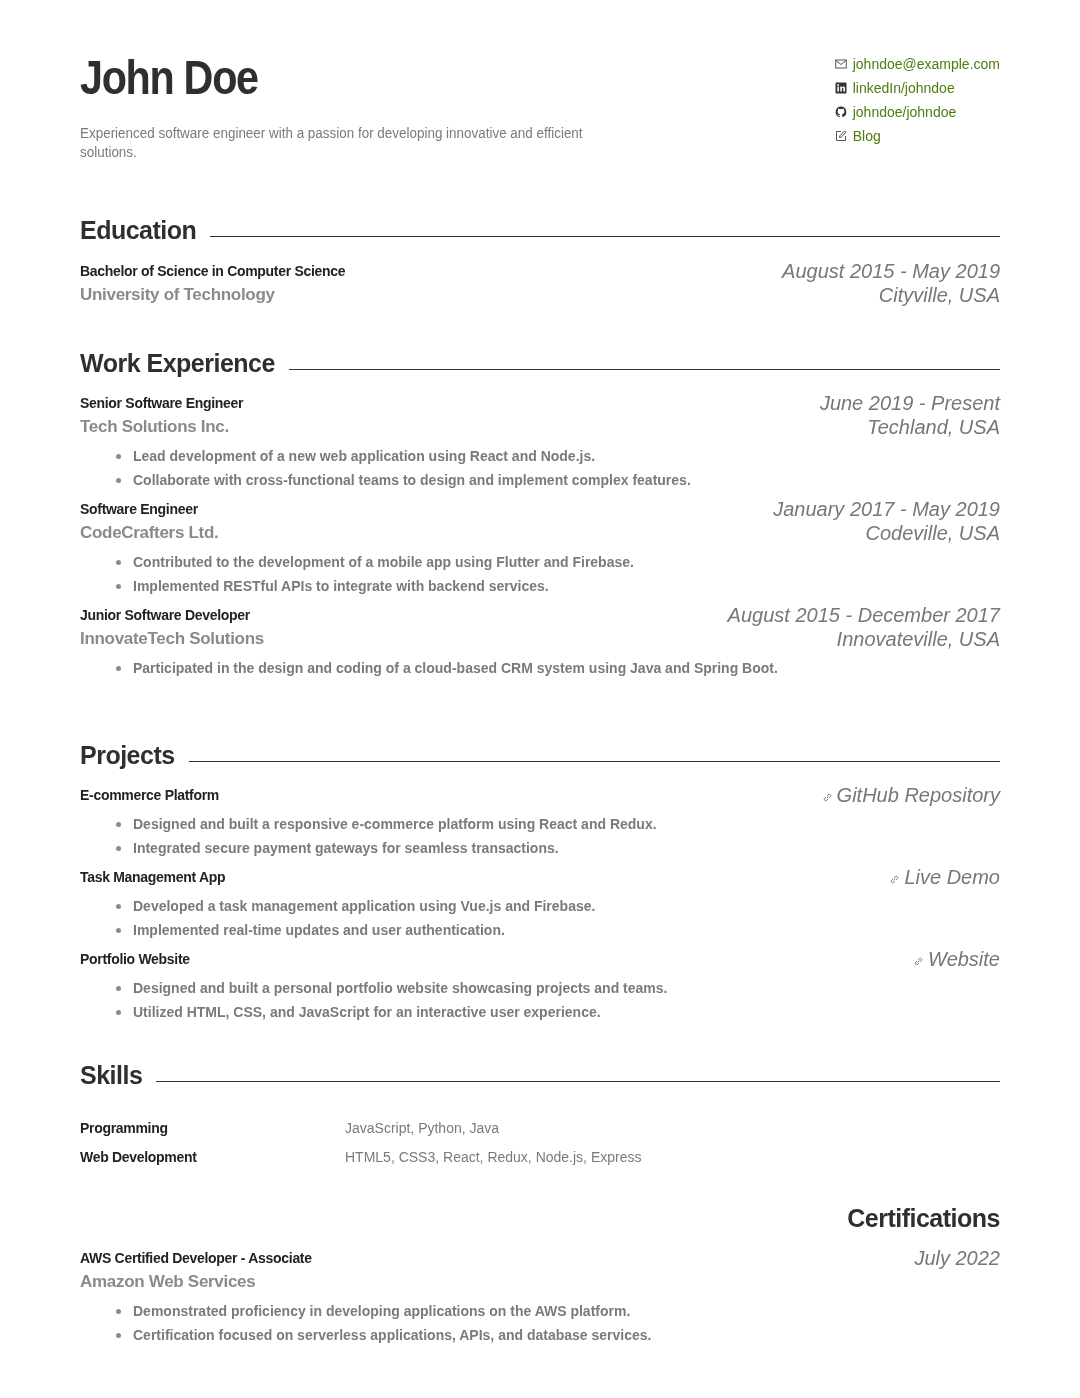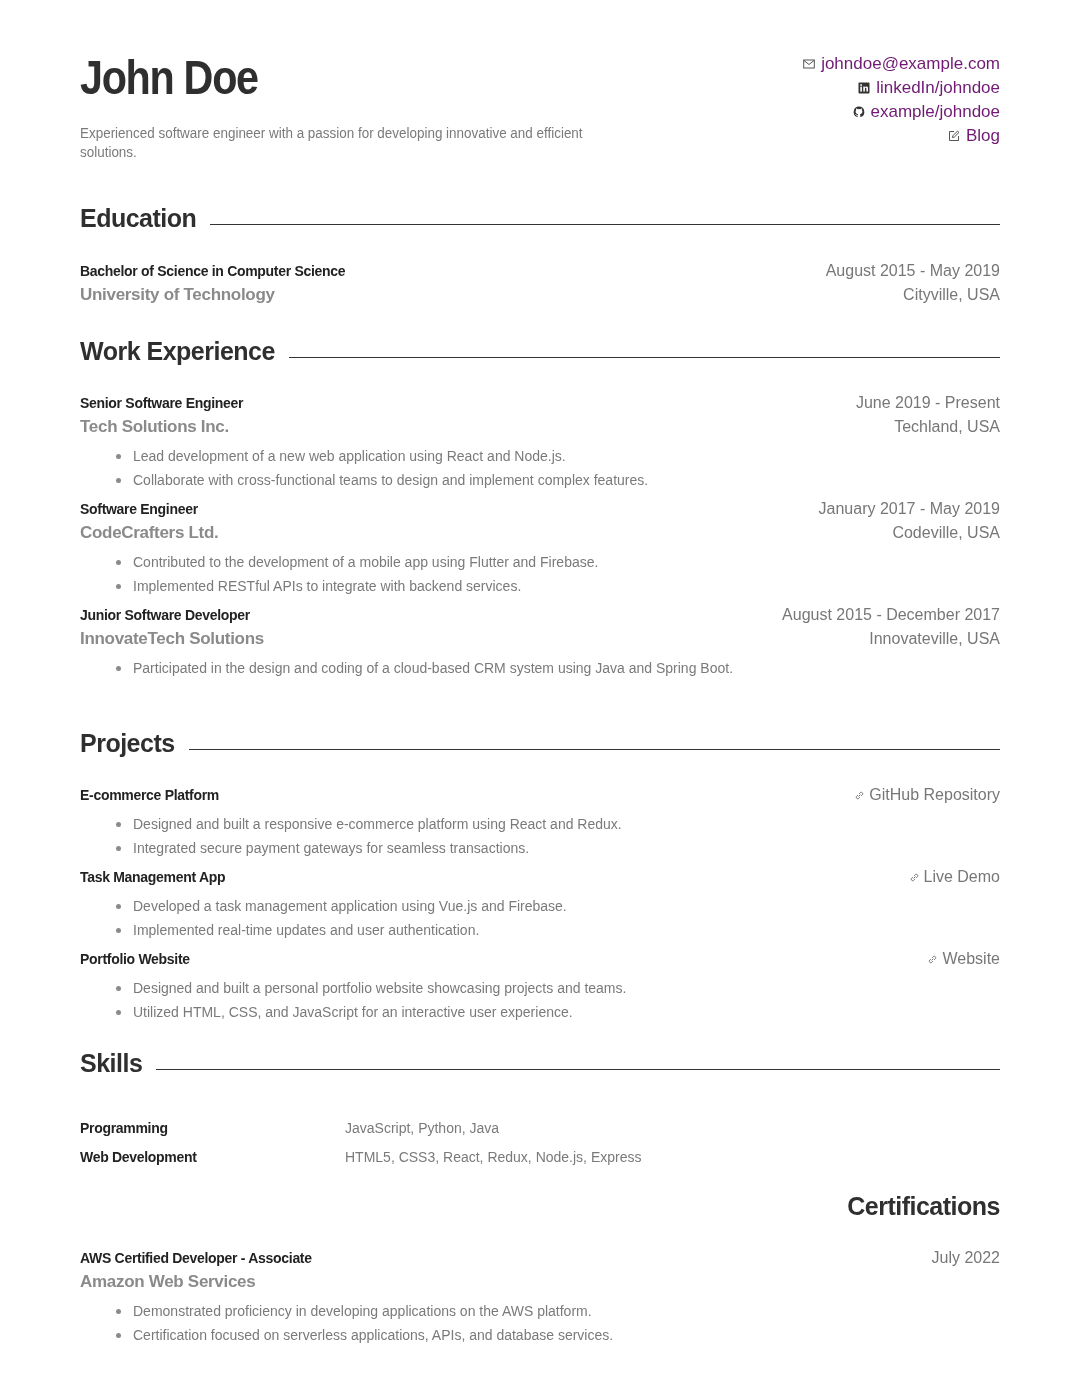--- a/index.html
+++ b/index.html
@@ -19,46 +19,46 @@
     letter-spacing: -1.5px; transform: scaleX(0.86); transform-origin: left top;
     line-height: 1.1;
   }
   .summary {
     position: absolute; left: 0; top: 124px; width: 560px;
     font-size: 14px; line-height: 19px; color: #7a7a7a;
     transform: scaleX(0.96); transform-origin: left top;
   }
   .contacts { position: absolute; right: 0; top: 52px; text-align: right; }
   .contact {
-    display: flex; align-items: center; justify-content: flex-end;
-    height: 24px; font-size: 17px; color: #701a75;
+    display: flex; align-items: center; 
+    height: 24px; font-size: 14px; color: #4d7c0f;
   }
   .contact .ic { width: 12px; height: 12px; margin-right: 6px; display: inline-flex; align-items: center; justify-content: center; }
   .contact .ic svg { width: 12px; height: 12px; }
 
   
   .section-head {
-    position: absolute; left: 0; width: 920px; display: flex; align-items: flex-end;
+    position: absolute; left: 0; width: 920px; display: flex; align-items: flex-end; margin-top: 12px;
   }
   .section-head .title {
     font-size: 25px; font-weight: bold; color: #2f2f2f; white-space: nowrap;
     letter-spacing: -0.5px; line-height: 30px;
   }
   .section-head .rule {
     flex: 1; height: 1.5px; background: #333333; margin-left: 14px; margin-bottom: 8px;
   }
 
   .entry { position: absolute; left: 0; width: 920px; }
   .row { display: flex; justify-content: space-between; align-items: center; height: 24px; }
   .e-title { font-size: 14px; font-weight: bold; color: #222222; letter-spacing: -0.3px; }
   .e-sub { font-size: 17px; font-weight: bold; color: #8a8a8a; letter-spacing: -0.3px; }
-  .e-right { font-size: 16px; color: #777777; text-align: right; }
+  .e-right { font-size: 20px; color: #777777; text-align: right; font-style: italic; }
   .e-right .link-ic { display: inline-block; width: 11px; height: 11px; margin-right: 4px; vertical-align: -1px; }
 
-  ul.bullets { list-style: none; margin-top: 5px; padding-left: 34px; }
+  ul.bullets { list-style: none; margin-top: 5px; padding-left: 34px; font-weight: bold; }
   ul.bullets li {
     position: relative; height: 24px; line-height: 24px; font-size: 14px; color: #7a7a7a;
     padding-left: 19px;
   }
   ul.bullets li::before {
     content: ""; position: absolute; left: 2px; top: 10px; width: 5px; height: 5px;
     border-radius: 50%; background: #8a8a8a;
   }
 
   .skill-row { display: flex; height: 29px; align-items: flex-end; }
@@ -93,21 +93,21 @@
             </svg>
         </span>
         <span>linkedIn/johndoe</span>
       </div>
       <div class="contact">
         <span class="ic">
           <svg viewBox="0 0 12 12">
               <path d="M6 0.6 A5.4 5.4 0 0 0 4.3 11.1 C4.6 11.1 4.7 10.9 4.7 10.8 V9.8 C3.2 10.1 2.9 9.1 2.9 9.1 C2.6 8.5 2.3 8.3 2.3 8.3 C1.8 8 2.3 8 2.3 8 C2.9 8 3.2 8.6 3.2 8.6 C3.7 9.4 4.5 9.2 4.8 9 C4.8 8.7 5 8.4 5.1 8.3 C3.9 8.2 2.6 7.7 2.6 5.6 C2.6 5 2.8 4.5 3.2 4.1 C3.1 4 2.9 3.4 3.2 2.6 C3.2 2.6 3.7 2.5 4.7 3.2 A5 5 0 0 1 7.3 3.2 C8.3 2.5 8.8 2.6 8.8 2.6 C9.1 3.4 8.9 4 8.8 4.1 C9.2 4.5 9.4 5 9.4 5.6 C9.4 7.7 8.1 8.2 6.9 8.3 C7.1 8.5 7.3 8.8 7.3 9.3 V10.8 C7.3 10.9 7.4 11.1 7.7 11.1 A5.4 5.4 0 0 0 6 0.6 Z" fill="#333"></path>
             </svg>
         </span>
-        <span>example/johndoe</span>
+        <span>johndoe/johndoe</span>
       </div>
       <div class="contact">
         <span class="ic">
           <svg viewBox="0 0 12 12">
               <path d="M6 1.5 H1.5 V10.5 H10.5 V6" fill="none" stroke="#555" stroke-width="1"></path>
               <path d="M4.5 7.5 L4.8 5.8 L9.6 1 L11 2.4 L6.2 7.2 Z" fill="none" stroke="#555" stroke-width="1"></path>
             </svg>
         </span>
         <span>Blog</span>
       </div>

